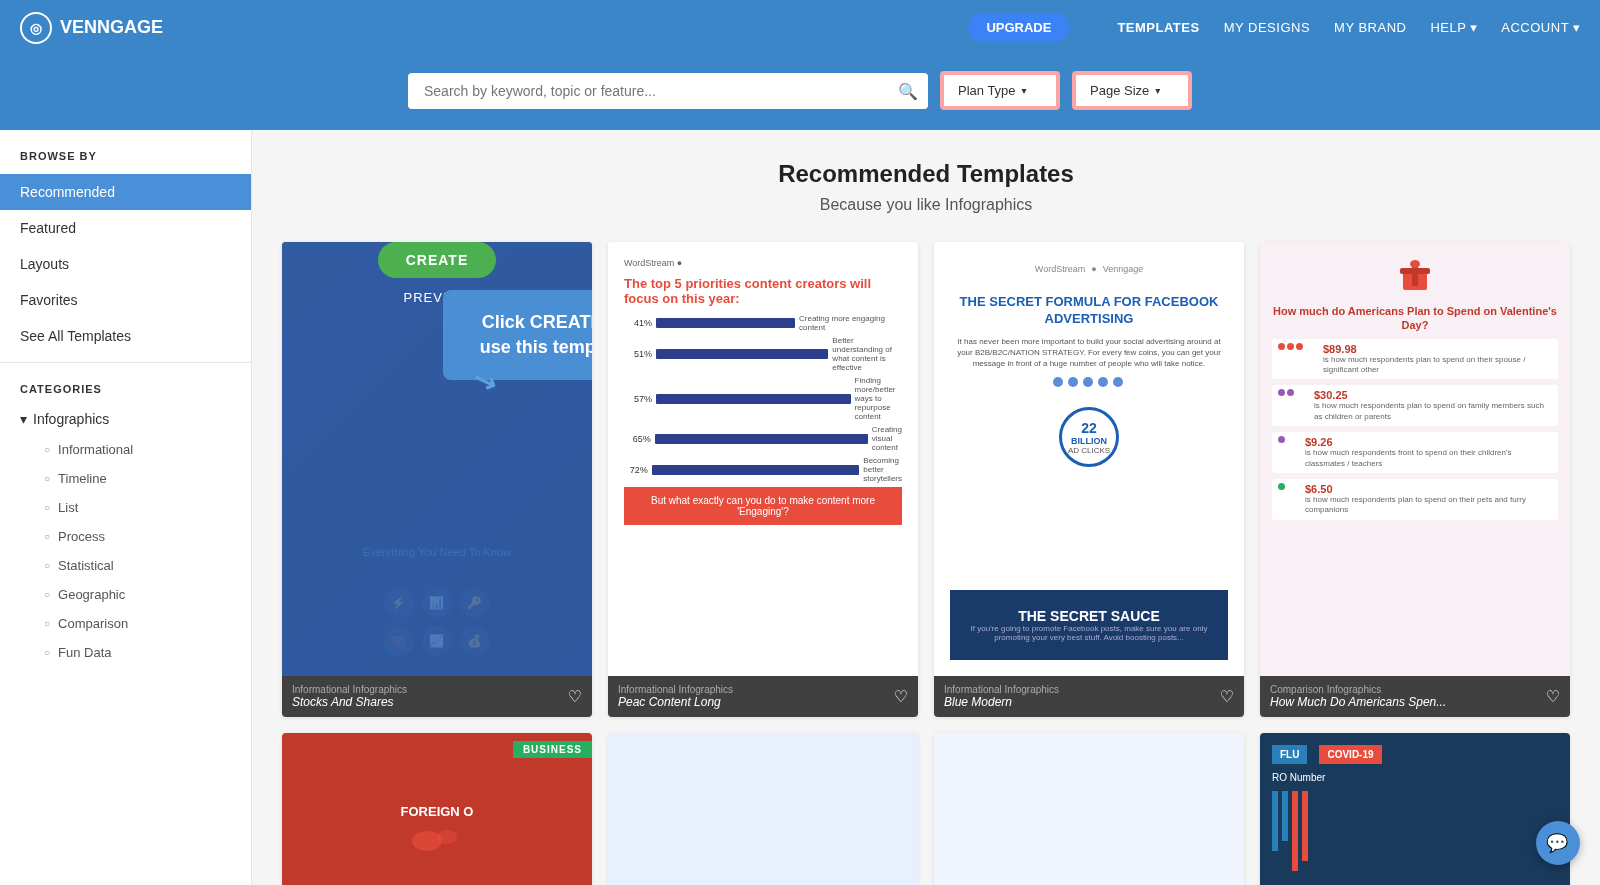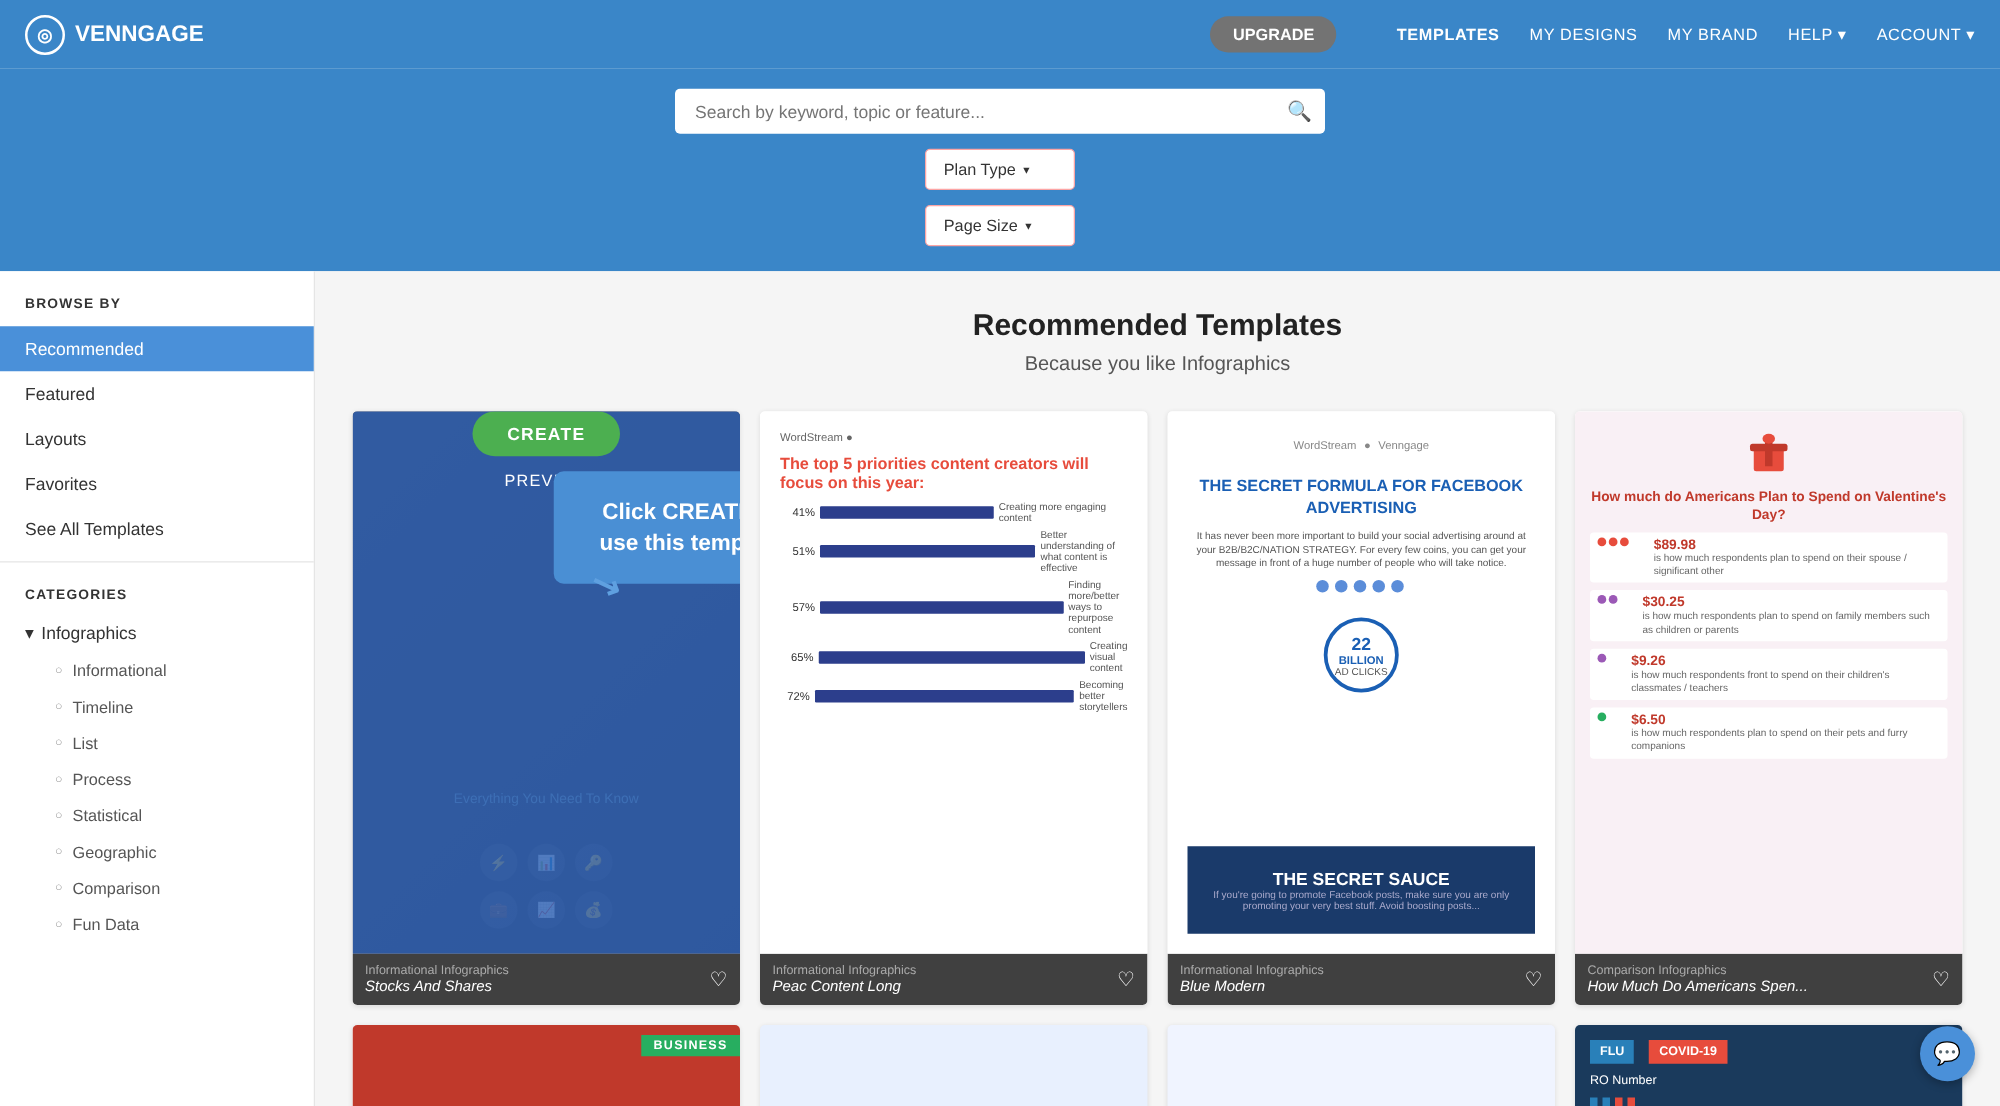--- a/index.html
+++ b/index.html
@@ -42,40 +42,39 @@
     }
     .nav-link {
       color: white;
       text-decoration: none;
       font-size: 13px;
       font-weight: 500;
       letter-spacing: 0.5px;
     }
     .nav-link.active { font-weight: 700; }
     .upgrade-btn {
-      background: #737373;
+      background: #3b82f6;
       color: white;
       border: none;
       border-radius: 20px;
       padding: 7px 18px;
       font-size: 13px;
       font-weight: 700;
       cursor: pointer;
       margin-right: 24px;
     }
 
     
     .search-area {
       background: #3a86c8;
       padding: 16px 20px 20px;
       display: flex;
       align-items: center;
       justify-content: center;
       gap: 12px;
-      flex-direction: column;
     }
     .search-container {
       position: relative;
       width: 520px;
     }
     .search-input {
       width: 100%;
       padding: 10px 40px 10px 16px;
       border-radius: 4px;
       border: none;
@@ -88,21 +87,21 @@
       top: 50%;
       transform: translateY(-50%);
       background: none;
       border: none;
       cursor: pointer;
       color: #999;
       font-size: 16px;
     }
     .filter-dropdown {
       background: white;
-      border: 1px solid #fca5a5;
+      border: 4px solid #fca5a5;
       border-radius: 4px;
       padding: 8px 14px;
       font-size: 13px;
       display: flex;
       align-items: center;
       gap: 6px;
       cursor: pointer;
       color: #333;
       min-width: 120px;
     }
@@ -661,20 +660,23 @@
               <div class="bar-row">
                 <span class="bar-pct">65%</span>
                 <div class="bar-fill" style="width:80%;"></div>
                 <span class="bar-label">Creating visual content</span>
               </div>
               <div class="bar-row">
                 <span class="bar-pct">72%</span>
                 <div class="bar-fill" style="width:88%;"></div>
                 <span class="bar-label">Becoming better storytellers</span>
               </div>
+              <div class="bottom-red">
+                But what exactly can you do to make content more 'Engaging'?
+              </div>
             </div>
           </div>
         </div>
         <div class="card-footer">
           <div class="card-footer-info">
             <div class="category-tag">Informational Infographics</div>
             <div class="template-name">Peac Content Long</div>
           </div>
           <span class="heart-icon">♡</span>
         </div>

